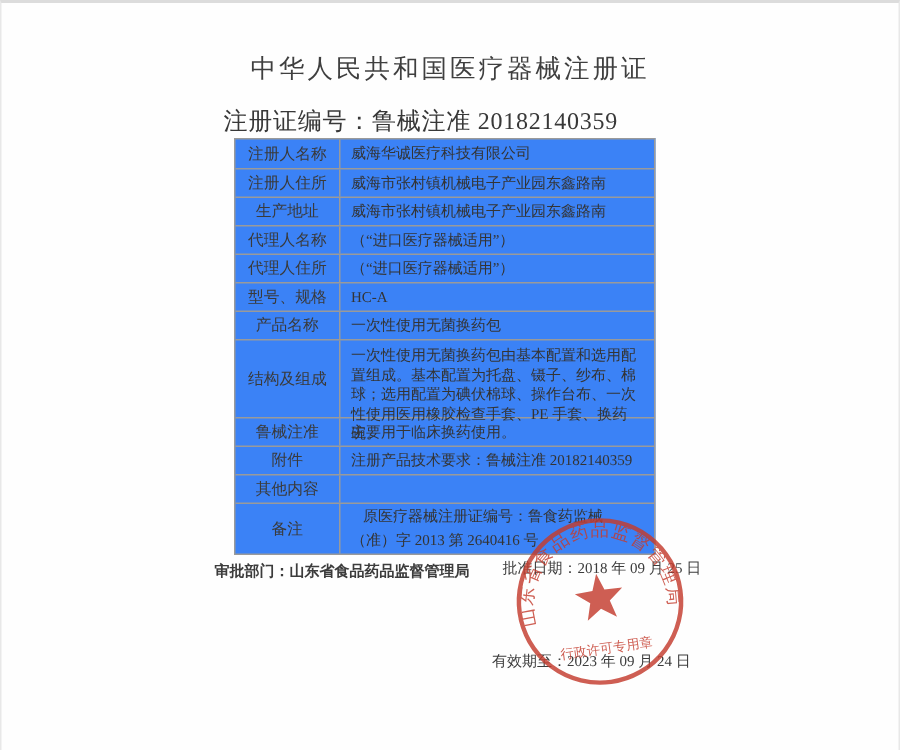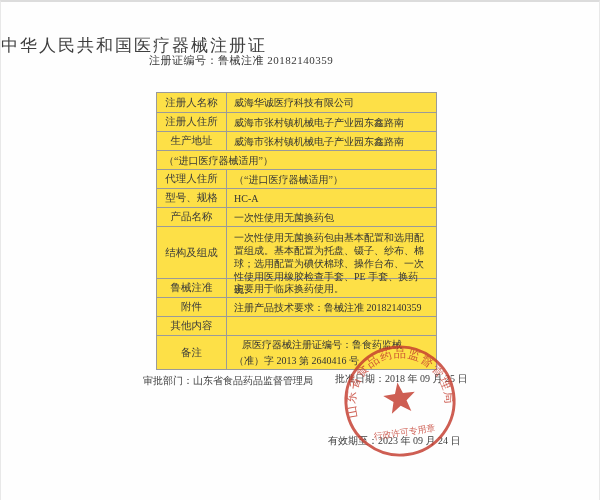--- a/index.html
+++ b/index.html
@@ -8,47 +8,47 @@
     position:relative; width:600px; height:500px;
     background:#fefefe;
     border-top:2px solid #dcdcdc;
     border-left:1px solid #e8e8e8;
     border-right:1px solid #e8e8e8;
     font-family:"Liberation Serif","DejaVu Serif",serif;
     color:#3a3a3a;
   }
   .title {
     position:absolute; top:32px; left:0; width:100%;
-    font-size:17px; letter-spacing:2px; color:#3f3f3f;
+    text-align:center; font-size:17px; letter-spacing:2px; color:#3f3f3f;
   }
   .certno {
-    position:absolute; top:51px; left:148px;
-    font-size:11px; color:#383838; letter-spacing:0.5px;
+    position:absolute; top:69px; left:148px;
+    font-size:16px; color:#383838; letter-spacing:0.5px;
   }
   .regtable {
     position:absolute; left:155px; top:90px; width:281px;
-    border:1px solid #9a9a9a; background:#fde047;
+    border:1px solid #9a9a9a; background:#3b82f6;
   }
   .trow { display:flex; border-top:1px solid #9a9a9a; }
   .trow:first-child { border-top:none; }
   .tlabel {
     width:70px; flex:0 0 70px; border-right:1px solid #9a9a9a;
     display:flex; align-items:center; justify-content:center;
     font-size:10.5px; color:#3a3a3a; text-align:center; padding:1px 2px;
   }
   .tvalue {
     flex:1; display:flex; align-items:center;
     font-size:10px; color:#343434; padding:2px 7px; line-height:13px;
   }
   .h-s { height:19px; }
   .h-l { height:52px; }
   .h-m { height:34px; }
   .h-l .tvalue { align-items:flex-start; padding-top:4px; }
   .h-m .tvalue { line-height:16px; text-indent:0.8em; }
-  .footer-dept { position:absolute; left:142px; top:372px; font-size:10px; color:#3c3c3c; }
+  .footer-dept { position:absolute; left:142px; top:372px; font-size:10px; color:#3c3c3c;font-weight:bold; }
   .footer-date1 { position:absolute; left:334px; top:370px; font-size:10px; color:#3c3c3c; }
   .footer-date2 { position:absolute; left:327px; top:388px; font-size:10px; color:#3c3c3c;margin-top:44px; }
   .seal {
     position:absolute; left:340px; top:340px; width:118px; height:118px;
     transform:rotate(-8deg); opacity:0.82; pointer-events:none;
   }
 </style>
 </head>
 <body>
 
@@ -67,20 +67,21 @@
     </div>
     <div class="trow h-s">
       <div class="tlabel">注册人住所</div>
       <div class="tvalue">威海市张村镇机械电子产业园东鑫路南</div>
     </div>
     <div class="trow h-s">
       <div class="tlabel">生产地址</div>
       <div class="tvalue">威海市张村镇机械电子产业园东鑫路南</div>
     </div>
     <div class="trow h-s">
+      <div class="tlabel">代理人名称</div>
       <div class="tvalue">（“进口医疗器械适用”）</div>
     </div>
     <div class="trow h-s">
       <div class="tlabel">代理人住所</div>
       <div class="tvalue">（“进口医疗器械适用”）</div>
     </div>
     <div class="trow h-s">
       <div class="tlabel">型号、规格</div>
       <div class="tvalue">HC-A</div>
     </div>

